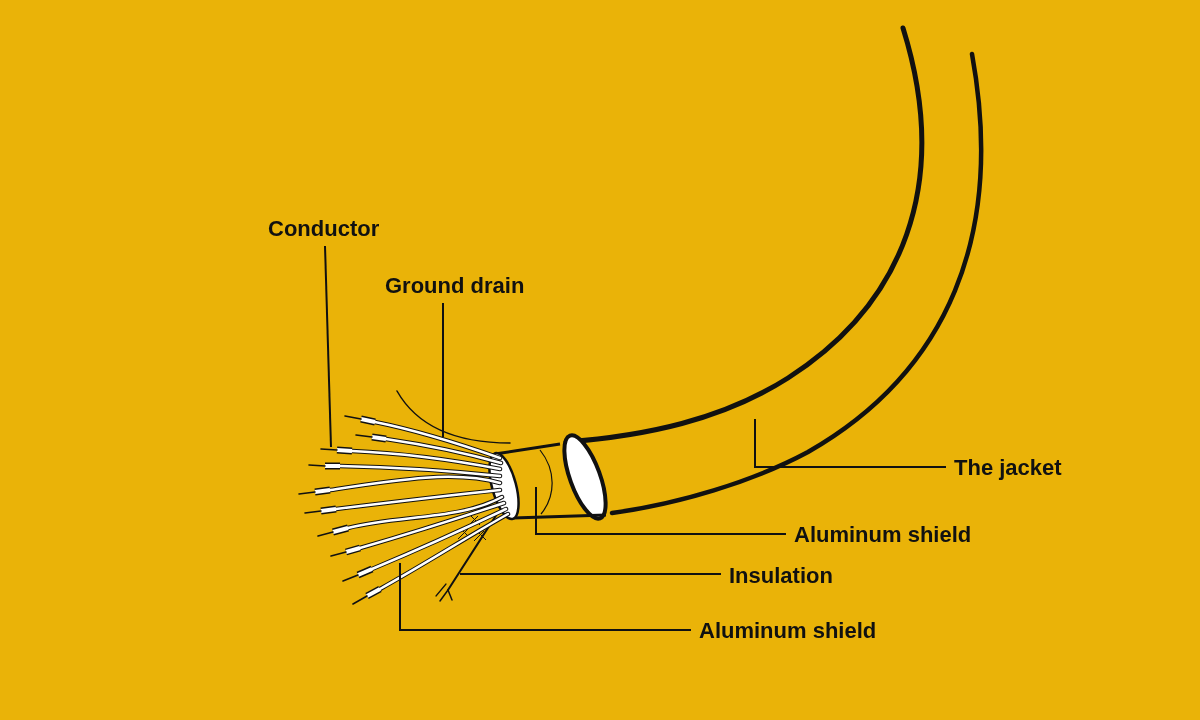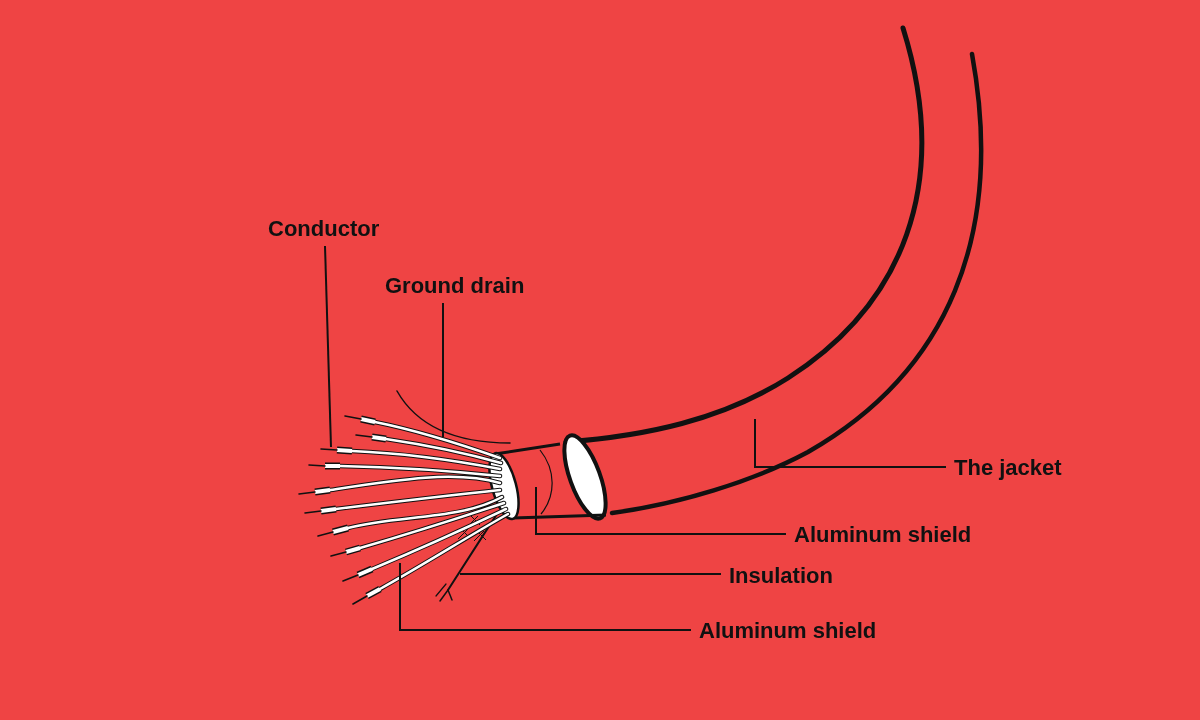--- a/index.html
+++ b/index.html
@@ -7,21 +7,21 @@
     padding: 0;
     background: #ffffff;
     width: 1200px;
     height: 720px;
     overflow: hidden;
   }
   .diagram-stage {
     position: relative;
     width: 1200px;
     height: 720px;
-    background: #ef4444;
+    background: #eab308;
   }
   svg { display: block; }
   .label {
     font-family: "Liberation Sans", sans-serif;
     font-weight: 700;
     font-size: 22px;
     fill: #111111;
   }
   .ink { stroke: #111111; fill: none; }
   .leader { stroke: #111111; stroke-width: 2; fill: none; }

